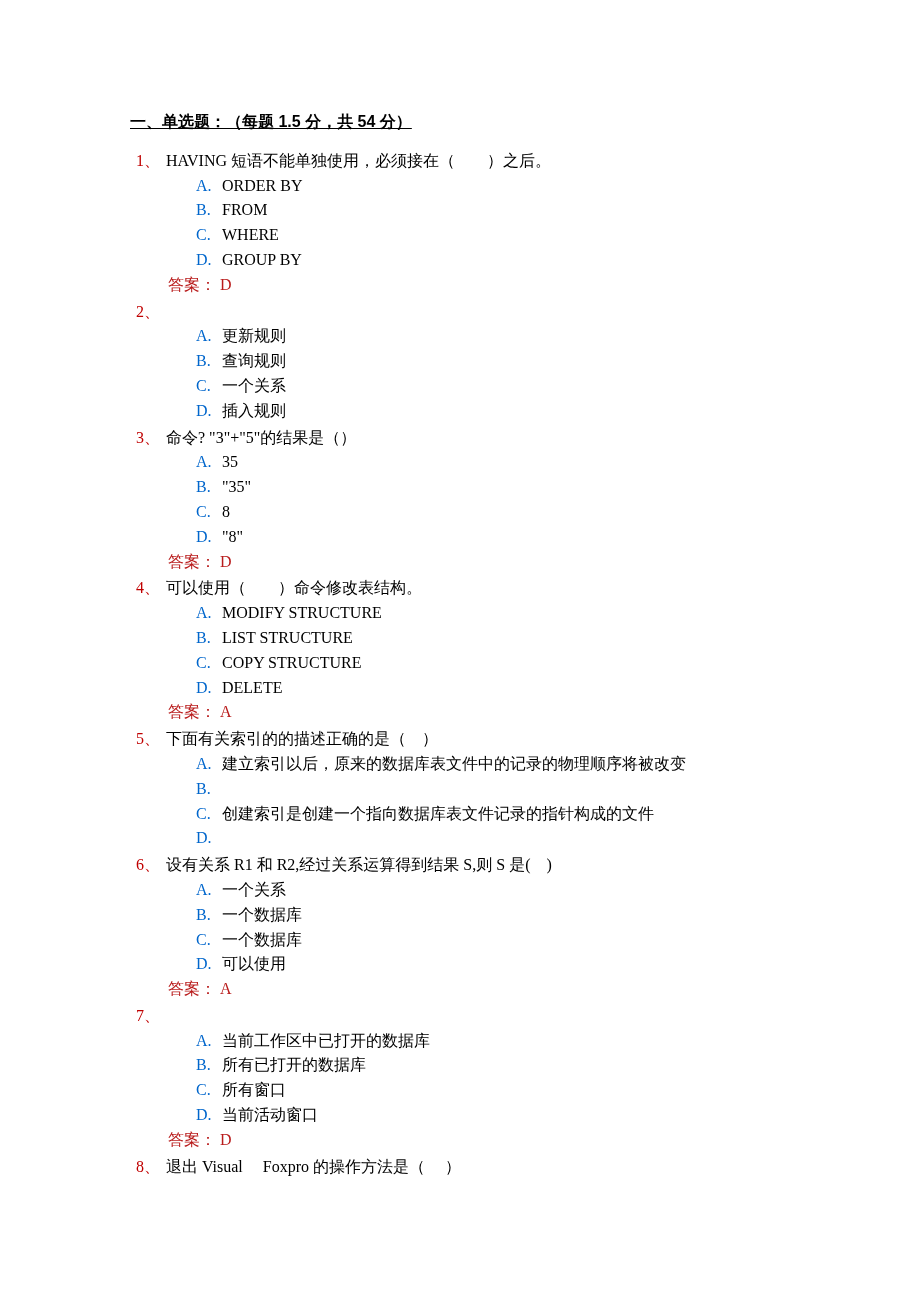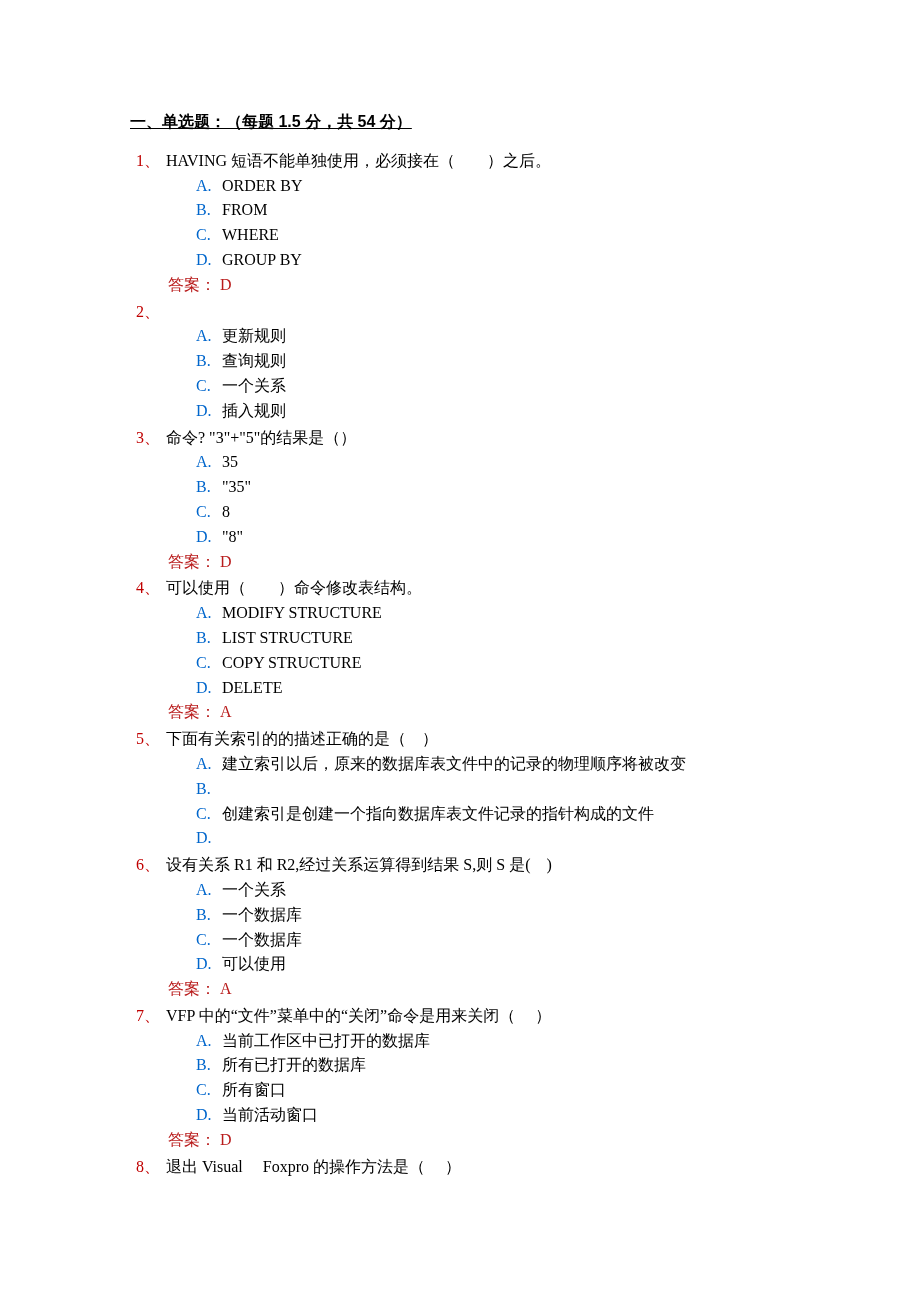--- a/index.html
+++ b/index.html
@@ -195,21 +195,20 @@
           <div class="opt-line">
             <span class="opt-label">D.</span>
             <span>可以使用</span>
           </div>
         </div>
         <div class="answer"><span>答案：</span><span> A</span></div>
       </div>
       <div class="question">
         <div class="q-line">
           <span class="q-num">7、</span>
-          <span> VFP 中的“文件”菜单中的“关闭”命令是用来关闭（　 ）</span>
         </div>
         <div class="options">
           <div class="opt-line">
             <span class="opt-label">A.</span>
             <span>当前工作区中已打开的数据库</span>
           </div>
           <div class="opt-line">
             <span class="opt-label">B.</span>
             <span>所有已打开的数据库</span>
           </div>

